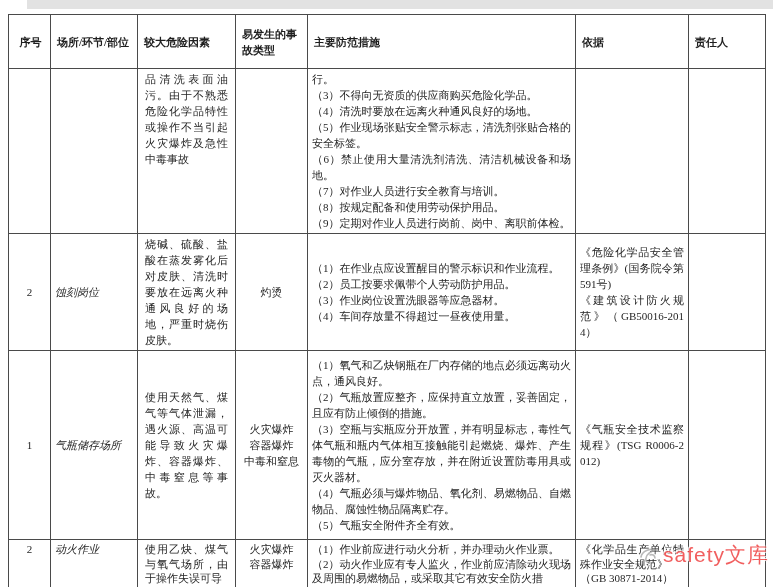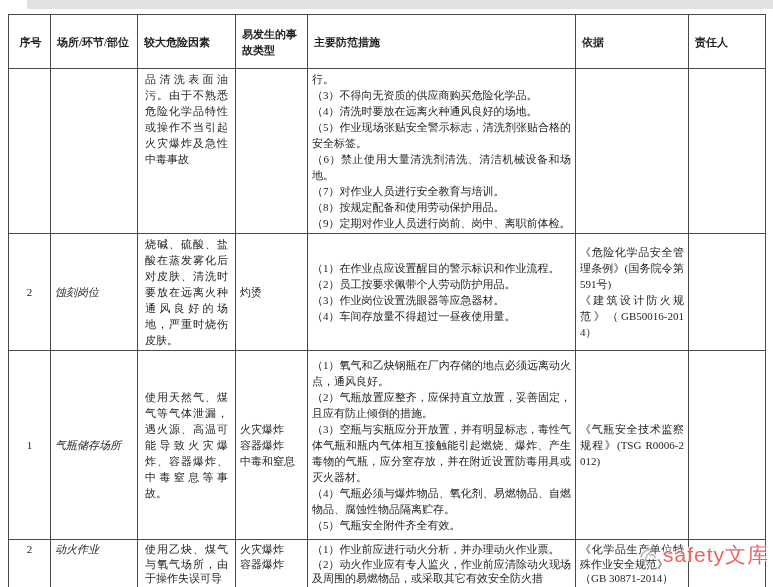--- a/index.html
+++ b/index.html
@@ -39,21 +39,21 @@
   tr.row-a { height: 164px; }
   tr.row-b { height: 99px; }
   tr.section-row { height: 20px; }
   tr.row-c { height: 189px; }
   tr.row-d { height: 44px; }
   tr.row-d td { line-height: 14.5px; }
   th.h-seq, td.c-seq { text-align: center; }
   td.c-seq { vertical-align: middle; }
   td.c-place { text-align: left; vertical-align: middle; font-style: italic; }
   td.c-hazard { padding: 2px 7px; text-align: justify; vertical-align: middle; }
-  td.c-accident { text-align: left; vertical-align: middle; white-space: pre-line; }
+  td.c-accident { text-align: center; vertical-align: middle; white-space: pre-line; }
   td.c-measures { text-align: justify; vertical-align: middle; white-space: pre-line; }
   td.c-basis { text-align: justify; vertical-align: middle; white-space: pre-line; }
   tr.row-a td { vertical-align: top; }
   tr.row-d td { vertical-align: top; }
   td.section-cell {
     font-weight: bold;
     font-size: 11.5px;
     padding-left: 13px;
     vertical-align: middle;
   }

